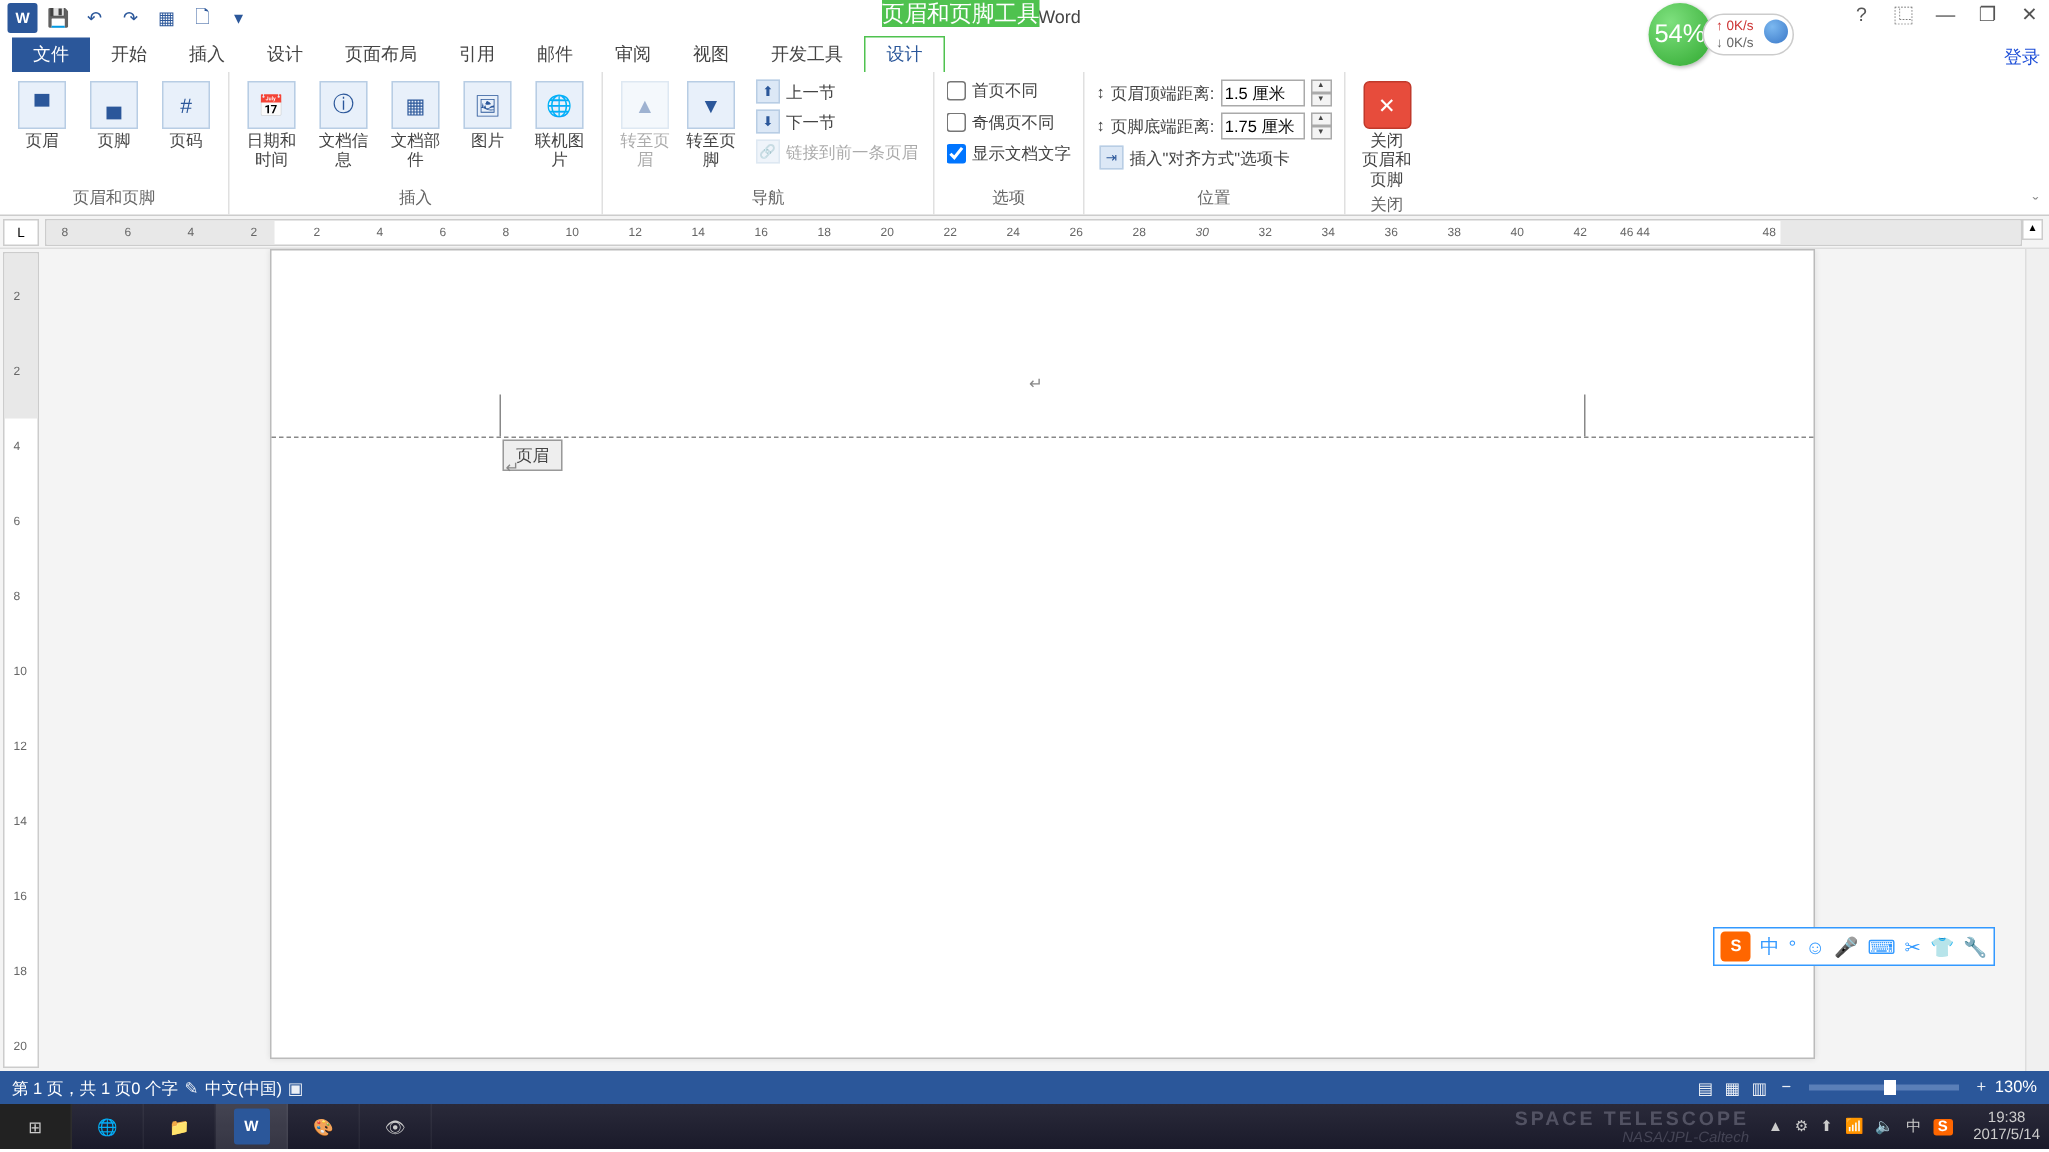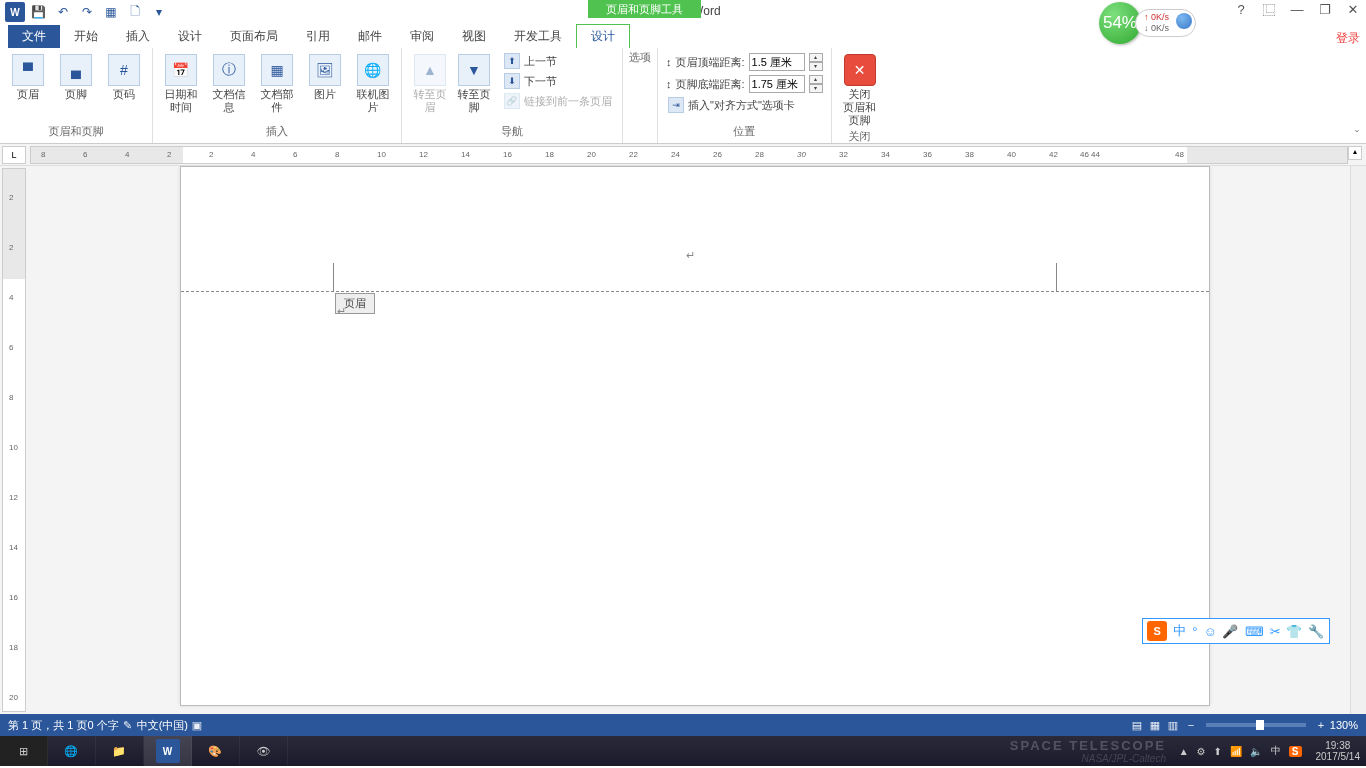--- a/index.html
+++ b/index.html
@@ -3,35 +3,35 @@
 <meta charset="utf-8">
 <style>
 *{margin:0;padding:0;box-sizing:border-box;font-family:"Microsoft YaHei","Segoe UI",sans-serif}
 body{width:1366px;height:768px;background:#fff;overflow:hidden;position:relative;font-size:12px}
 
 .titlebar{height:24px;background:#fff;display:flex;align-items:center;position:relative}
 .qat{display:flex;align-items:center;gap:2px;padding-left:4px}
 .qat .ico{width:22px;height:22px;display:flex;align-items:center;justify-content:center;cursor:pointer}
 .word-logo{width:20px;height:20px;background:#2b579a;color:#fff;display:flex;align-items:center;justify-content:center;font-weight:bold;font-size:10px;border-radius:2px}
 .title-center{position:absolute;left:50%;transform:translateX(-50%);font-size:12px;color:#444;display:flex;gap:6px;top:4px}
-.contextual-tab{position:absolute;left:588px;top:0;background:#4fc24f;color:#fff;padding:2px 18px;font-size:11px;height:18px;display:flex;align-items:center}
+.contextual-tab{position:absolute;left:588px;top:0;background:#4fc24f;color:#fff;padding:2px 0;font-size:15px;height:18px;display:flex;align-items:center}
 .win-controls{position:absolute;right:4px;top:2px;display:flex;gap:10px;color:#555;font-size:13px}
 .win-controls span{cursor:pointer;width:18px;text-align:center}
 
 .netmon{position:absolute;right:170px;top:4px;display:flex;align-items:center;height:38px;z-index:10}
 .netball{width:42px;height:42px;border-radius:50%;background:radial-gradient(circle at 35% 30%,#7ee07e,#2fa82f);color:#fff;display:flex;align-items:center;justify-content:center;font-size:17px;box-shadow:1px 1px 3px rgba(0,0,0,.3)}
 .netspeed{background:#fff;border:1px solid #ccc;border-radius:14px;padding:2px 26px 2px 8px;font-size:9px;color:#666;margin-left:-6px;line-height:11px;position:relative}
 .netspeed .row1{color:#c33}
 .netspeed::after{content:"";position:absolute;right:3px;top:3px;width:16px;height:16px;border-radius:50%;background:radial-gradient(circle at 35% 30%,#7bb8f0,#3a78c8)}
 
 .tabs{height:24px;background:#fff;display:flex;align-items:flex-end;border-bottom:0;padding-left:8px;font-size:12px}
 .tab{padding:3px 14px;color:#444;cursor:pointer}
 .tab.file{background:#2b579a;color:#fff}
 .tab.active{color:#2b579a;border:1px solid #4fc24f;border-bottom:none;background:#fff}
-.login{position:absolute;right:6px;top:30px;font-size:12px;color:#ef4444;cursor:pointer}
+.login{position:absolute;right:6px;top:30px;font-size:12px;color:#1d4ed8;cursor:pointer}
 
 .ribbon{height:96px;background:#fff;border-bottom:1px solid #ccc;display:flex}
 .group{border-right:1px solid #e0e0e0;padding:2px 6px;display:flex;flex-direction:column;justify-content:space-between;align-items:center}
 .group .body{display:flex;align-items:flex-start;gap:4px;flex:1;padding-top:2px}
 .group .label{font-size:11px;color:#666;text-align:center;padding-bottom:2px}
 .bigbtn{display:flex;flex-direction:column;align-items:center;width:44px;cursor:pointer;padding:2px;text-align:center}
 .bigbtn .icn{width:32px;height:32px;background:#e8f0fa;border:1px solid #b8cde4;display:flex;align-items:center;justify-content:center;color:#2b579a;font-size:14px;margin-bottom:2px}
 .bigbtn .lbl{font-size:11px;color:#444;line-height:13px}
 .bigbtn.disabled{opacity:.45;cursor:default}
 .smallrow{display:flex;flex-direction:column;gap:2px;font-size:11px;color:#444}
@@ -210,20 +210,36 @@
           <div class="sbtn disabled" style="opacity:.45">
             <span class="sicn">🔗</span>
             <span>链接到前一条页眉</span>
           </div>
         </div>
     </div>
     <div class="label">导航</div>
   </div>
 
   <div class="group">
+    <div class="body">
+        <div class="smallrow" id="g4chk" style="gap:4px">
+          <label class="chk">
+            <input type="checkbox" style="">
+            <span>首页不同</span>
+          </label>
+          <label class="chk">
+            <input type="checkbox" style="">
+            <span>奇偶页不同</span>
+          </label>
+          <label class="chk">
+            <input type="checkbox" checked="" style="">
+            <span>显示文档文字</span>
+          </label>
+        </div>
+      </div>
     <div class="label">选项</div>
   </div>
 
   <div class="group">
     <div class="body">
         <div class="smallrow" id="g5rows" style="gap:2px">
           <div class="distrow">
             <span class="sicn">↕</span>
             <span>页眉顶端距离:</span>
             <input value="1.5 厘米" style="">

